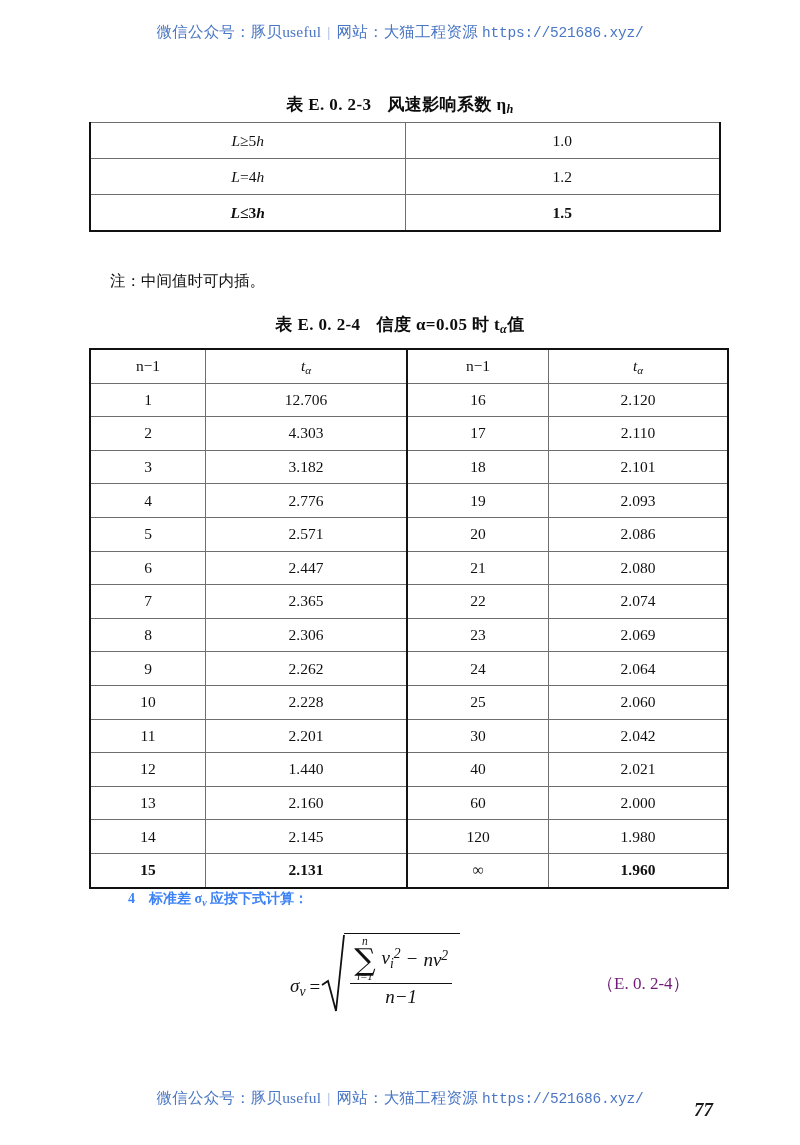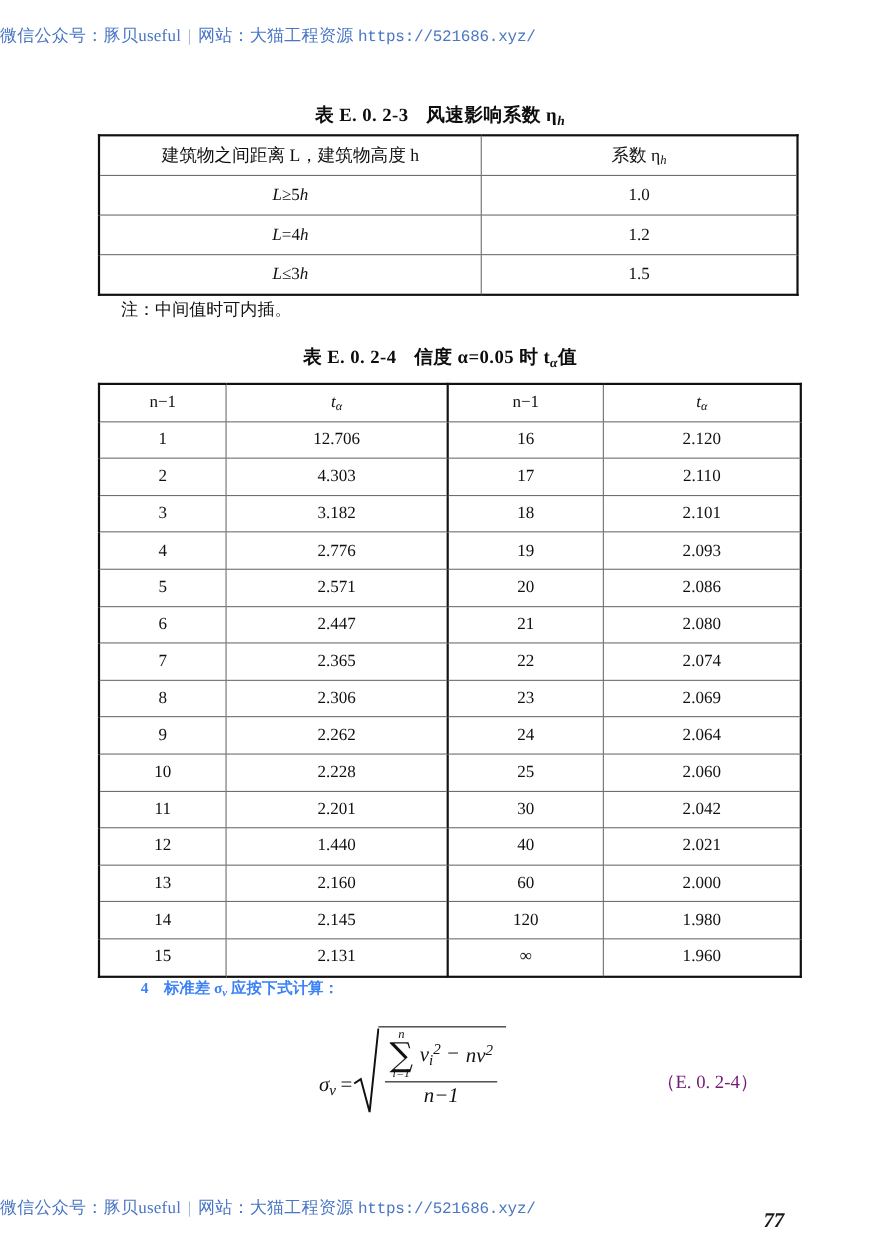--- a/index.html
+++ b/index.html
@@ -14,21 +14,21 @@
     font-family: "Liberation Serif", "DejaVu Serif", serif;
     color: #111111;
     overflow: hidden;
   }
 
   
   .watermark {
     position: absolute;
     left: 0;
     width: 800px;
-    text-align: left;
+    text-align: center;
     color: #4a76c4;
     font-size: 15.5px;
     letter-spacing: 0.2px;
     white-space: nowrap;
   }
   .watermark .sep {
     color: #9ab0da;
     padding: 0 6px;
     font-weight: 300;
   }
@@ -80,21 +80,21 @@
   }
   .doc-table td {
     border: 1px solid #6e6e6e;
     text-align: center;
     vertical-align: middle;
     font-size: 15.5px;
     color: #101010;
     padding: 0;
   }
   .doc-table .outer-top    { border-top-width: 2.5px;  border-top-color: #111; }
-  .doc-table .outer-bottom { border-bottom-width: 2.5px; border-bottom-color: #111; }
+  .doc-table .outer-bottom { border-bottom-width: 2.5px; border-bottom-color: #111; font-weight: bold; }
   .doc-table .outer-left   { border-left-width: 2.5px;  border-left-color: #111; }
   .doc-table .outer-right  { border-right-width: 2.5px; border-right-color: #111; }
   .doc-table .thick-right  { border-right-width: 2.5px; border-right-color: #141414; }
 
   
   #table-e023 {
     left: 89px;
     top: 122px;
     width: 632px;
   }
@@ -222,24 +222,20 @@
   <span class="cn">微信公众号：豚贝useful</span><span class="sep">|</span><span class="cn">网站：大猫工程资源</span>
   <span class="url">https://521686.xyz/</span>
 </div>
 
 <div class="table-caption" id="caption-e023">
   <span>表 E. 0. 2-3</span><span class="gap"></span><span>风速影响系数 η</span><span class="sub">h</span>
 </div>
 
 <table class="doc-table" id="table-e023">
   <tbody>
-    <tr>
-      <td class="outer-top outer-left head-cell" style="width:346px">建筑物之间距离 L，建筑物高度 h</td>
-      <td class="outer-top outer-right head-cell" style="width:286px"><span>系数 η</span><span class="sub">h</span></td>
-    </tr>
     <tr>
       <td class="outer-left"><i class="mv">L</i>≥5<i class="mv">h</i></td>
       <td class="outer-right">1.0</td>
     </tr>
     <tr>
       <td class="outer-left"><i class="mv">L</i>=4<i class="mv">h</i></td>
       <td class="outer-right">1.2</td>
     </tr>
     <tr>
       <td class="outer-left outer-bottom"><i class="mv">L</i>≤3<i class="mv">h</i></td>

